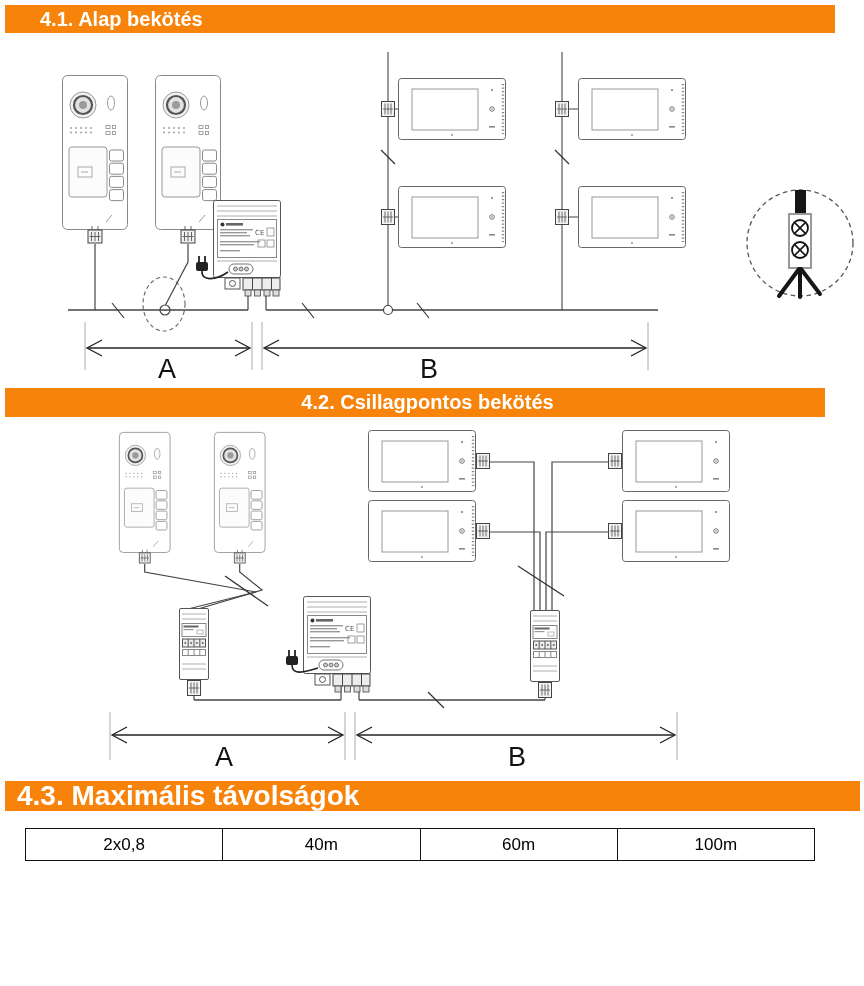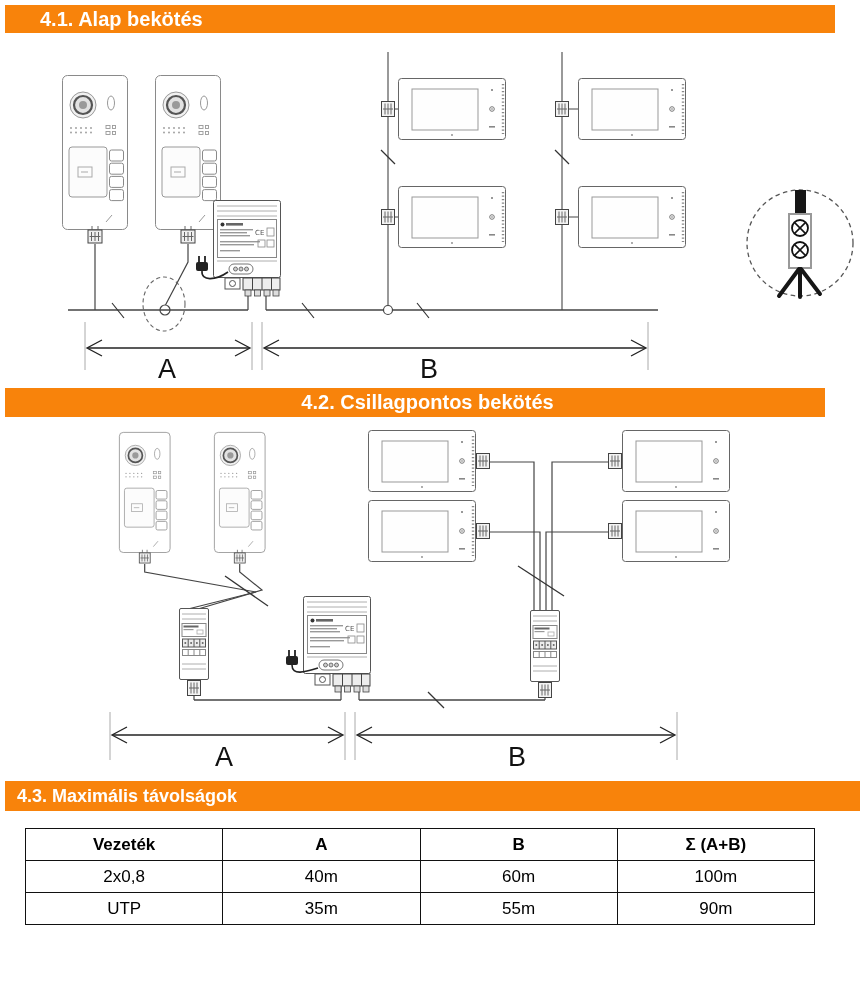--- a/index.html
+++ b/index.html
@@ -2,21 +2,21 @@
 <html><head>
 <meta charset="utf-8">
 <style>
   html,body{margin:0;padding:0;background:#fff;}
   .page{position:relative;width:864px;height:986px;background:#fff;overflow:hidden;
         font-family:"Liberation Sans",sans-serif;}
   .sec-header{position:absolute;background:#F8830B;color:#fff;font-weight:bold;
         font-size:20px;display:flex;align-items:center;}
   .h1{left:5px;top:5px;width:795px;height:28px;padding-left:35px;}
   .h2{left:5px;top:388px;width:795px;height:29px;padding-left:25px;justify-content:center;}
-  .h3{left:5px;top:781px;width:843px;height:30px;padding-left:12px;font-size:18px;}
+  .h3{left:5px;top:781px;width:843px;height:30px;padding-left:12px;font-size:28px;}
   svg.diag{position:absolute;left:0;}
   #diag41{top:38px;}
   #diag42{top:420px;}
   table.dist{position:absolute;left:25px;top:828px;width:790px;border-collapse:collapse;
         table-layout:fixed;font-size:17px;color:#000;}
   table.dist th,table.dist td{border:1.7px solid #111;height:31px;text-align:center;
         vertical-align:middle;padding:0;background:#fff;font-weight:normal;}
   table.dist th{font-weight:bold;}
   text.dimlabel{font-family:"Liberation Sans",sans-serif;font-size:27px;fill:#111;}
 </style>
@@ -321,34 +321,22 @@
       <text class="dimlabel" x="508" y="346">B</text>
     </g>
   </svg>
 
   <div class="sec-header h3">
     <span>4.3. Maximális távolságok</span>
   </div>
 
   <table class="dist">
     <tbody>
-        <tr>
-      <th>Vezeték</th>
-      <th>A</th>
-      <th>B</th>
-      <th>Σ (A+B)</th>
-    </tr>
     <tr>
       <td>2x0,8</td>
       <td>40m</td>
       <td>60m</td>
       <td>100m</td>
     </tr>
-    <tr>
-      <td>UTP</td>
-      <td>35m</td>
-      <td>55m</td>
-      <td>90m</td>
-    </tr>
   </tbody>
     </table>
 
 </div>
 
 </body></html>

